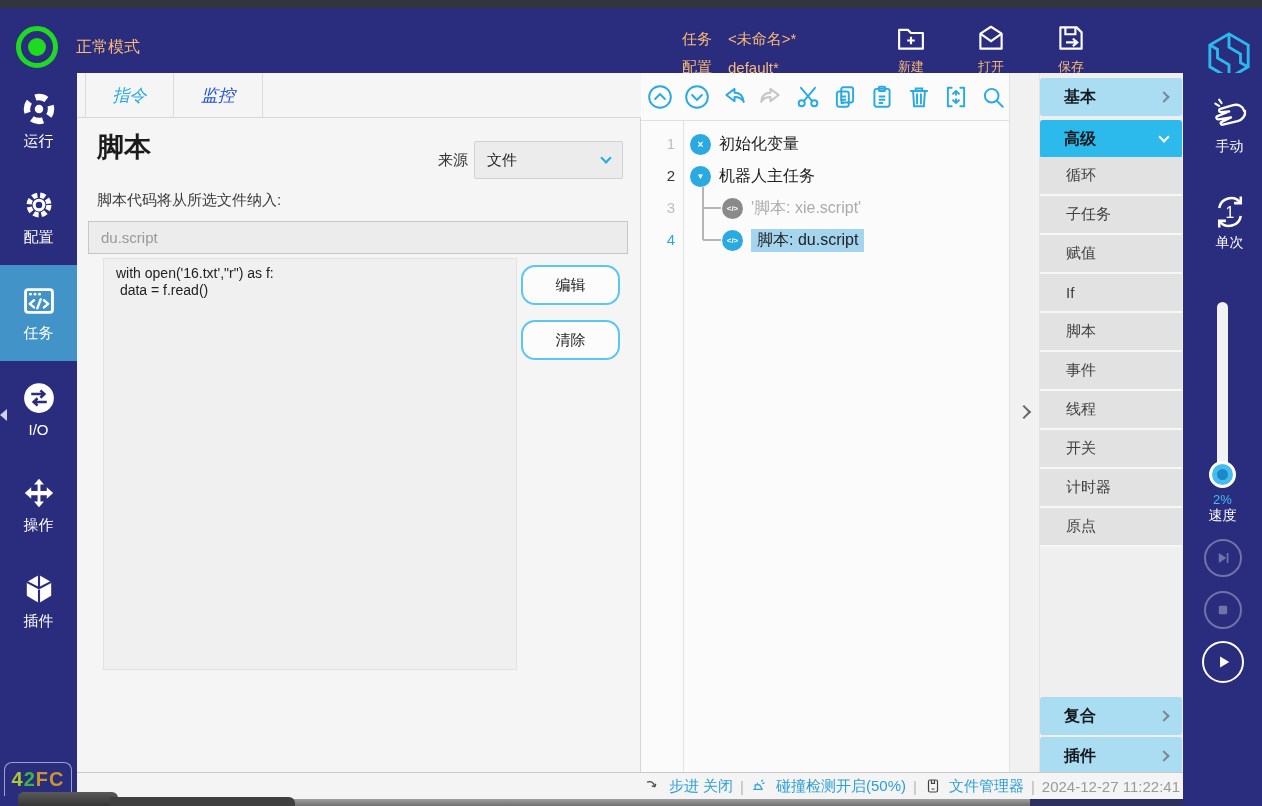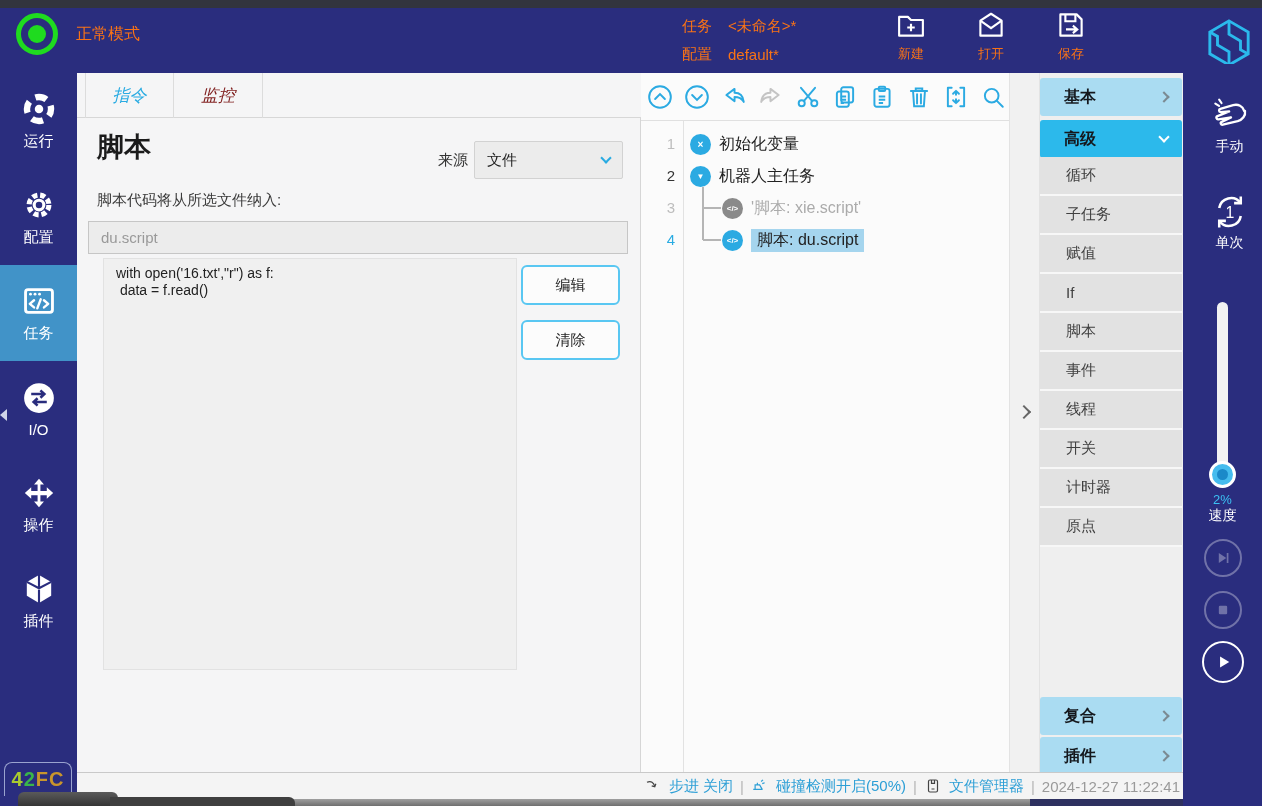--- a/index.html
+++ b/index.html
@@ -2,21 +2,21 @@
 <html><head>
 <meta charset="utf-8">
 <style>
   * { margin:0; padding:0; box-sizing:border-box; }
   body { font-family:"Liberation Sans","DejaVu Sans",sans-serif; }
   .root { position:relative; width:1262px; height:806px; background:#2A2D7E; overflow:hidden; }
   .abs { position:absolute; }
 
   
   .topstrip { left:0; top:0; width:1262px; height:8px; background:#32343E; }
-  .topbar { left:0; top:8px; width:1078px; height:65px; color:#f97316; }
+  .topbar { left:0; top:21px; width:1078px; height:65px; color:#fdba74; }
   .mode-wrap { left:16px; top:5px; display:flex; align-items:center; gap:18px; }
   .status-ring { width:42px; height:42px; border:5px solid #1FDB1F; border-radius:50%; position:relative; }
   .status-dot { position:absolute; left:50%; top:50%; width:18px; height:18px; margin:-9px 0 0 -9px; background:#1FDB1F; border-radius:50%; }
   .mode-label { font-size:16px; }
   .taskcfg { left:682px; top:4px; font-size:15px; }
   .taskcfg .row { display:flex; gap:16px; height:28px; align-items:center; }
   .tb-actions { left:878px; top:2px; display:flex; gap:14px; }
   .tb-action { width:66px; text-align:center; cursor:pointer; }
   .tb-action svg { width:30px; height:30px; }
   .tb-action .lbl { font-size:13px; margin-top:1px; }
@@ -28,31 +28,31 @@
   .rail-item svg { width:34px; height:34px; }
   .rail-item .lbl { font-size:15px; }
   .rail-item.active { background:#4193C8; }
   .rail-collapse { left:0; top:336px; width:0; height:0; border-top:6px solid transparent; border-bottom:6px solid transparent; border-right:7px solid #cfd4e8; }
   .ver-box { left:4px; top:689px; width:68px; height:34px; border:1px solid #9aa3cf; border-bottom:none; border-radius:8px 8px 0 0; display:flex; align-items:center; justify-content:center; font-size:20px; font-weight:bold; letter-spacing:1px; }
   .v1{color:#AACB2F;} .v2{color:#39B54A;} .v3{color:#C9952C;}
 
   
   .main-panel { left:77px; top:73px; width:564px; height:699px; background:#F5F5F6; border-right:1px solid #d6d6d6; }
   .tabbar { left:0; top:0; width:564px; height:45px; background:#F5F5F6; border-bottom:1px solid #d7d7d7; display:flex; padding-left:8px;font-style:italic; }
-  .tab { width:89px; height:45px; display:flex; align-items:center; justify-content:center; font-size:17px; border-right:1px solid #dcdcdc; cursor:pointer; color:#7f1d1d; }
+  .tab { width:89px; height:45px; display:flex; align-items:center; justify-content:center; font-size:17px; border-right:1px solid #dcdcdc; cursor:pointer; color:#1d4ed8; }
   .tab:first-child { border-left:1px solid #dcdcdc; }
   .tab.active { color:#29ABE2; }
   .pg-title { left:20px; top:56px; font-size:27px; font-weight:bold; color:#1b1b1b; }
   .src-label { left:361px; top:78px; font-size:15px; color:#333; }
   .src-select { left:397px; top:68px; width:149px; height:38px; background:#ECECEC; border:1px solid #d2d2d2; border-radius:2px; display:flex; align-items:center; padding:0 12px; font-size:15px; color:#222; cursor:pointer; justify-content:space-between; }
   .chev { width:8px; height:8px; border-right:2px solid #29ABE2; border-bottom:2px solid #29ABE2; transform:rotate(45deg); margin-top:-4px; }
   .desc { left:20px; top:118px; font-size:15px; color:#3a3a3a; }
   .file-input { left:11px; top:148px; width:540px; height:33px; background:#ECECEC; border:1px solid #c6c6c6; font-size:15px; color:#999; padding:0 12px; font-family:"Liberation Sans","DejaVu Sans",sans-serif; }
   .codebox { left:26px; top:185px; width:414px; height:412px; background:#F0F0F0; border:1px solid #e2e2e2; padding:6px 12px; font-size:14px; color:#222; white-space:pre; line-height:17px; }
-  .side-btn { left:444px; width:99px; height:40px; background:#FCFCFC; border:2px solid #59C7F2; border-radius:6px; font-size:15px; color:#222; display:flex; align-items:center; justify-content:center; cursor:pointer; }
+  .side-btn { left:444px; width:99px; height:40px; background:#FCFCFC; border:2px solid #59C7F2; border-radius:14px; font-size:15px; color:#222; display:flex; align-items:center; justify-content:center; cursor:pointer; }
   .btn-edit { top:192px; } .btn-clear { top:247px; }
 
   
   .tree-panel { left:641px; top:73px; width:368px; height:699px; background:#FBFBFB; }
   .tree-toolbar { left:0; top:0; width:368px; height:48px; display:flex; align-items:center; gap:11px; padding-left:6px; border-bottom:1px solid #e0e0e0; }
   .tbtn { width:26px; height:26px; color:#2BAAE2; cursor:pointer; }
   .tbtn svg { width:26px; height:26px; }
   .tbtn.disabled { color:#c4c4c4; }
   .numcol-line { left:42px; top:48px; width:0; height:651px; border-left:1px solid #e2e2e2; }
   .rows { left:0; top:55px; width:368px; }

